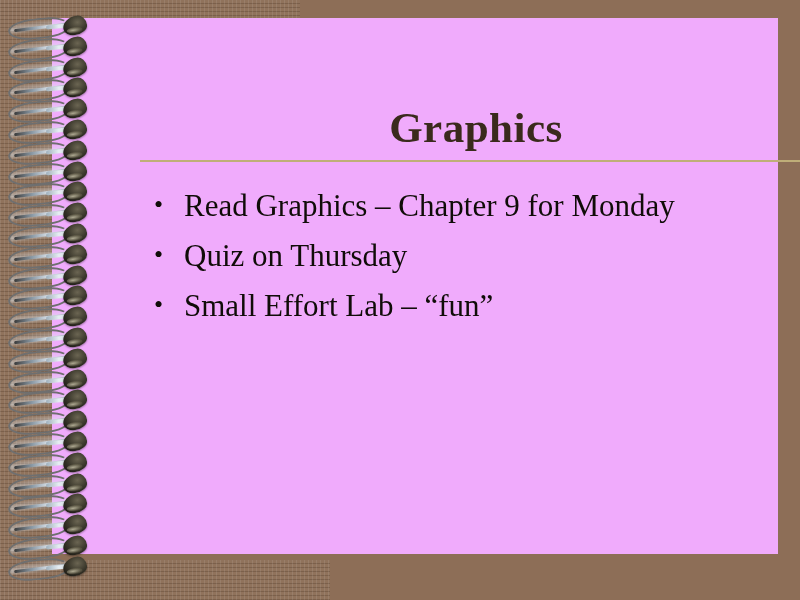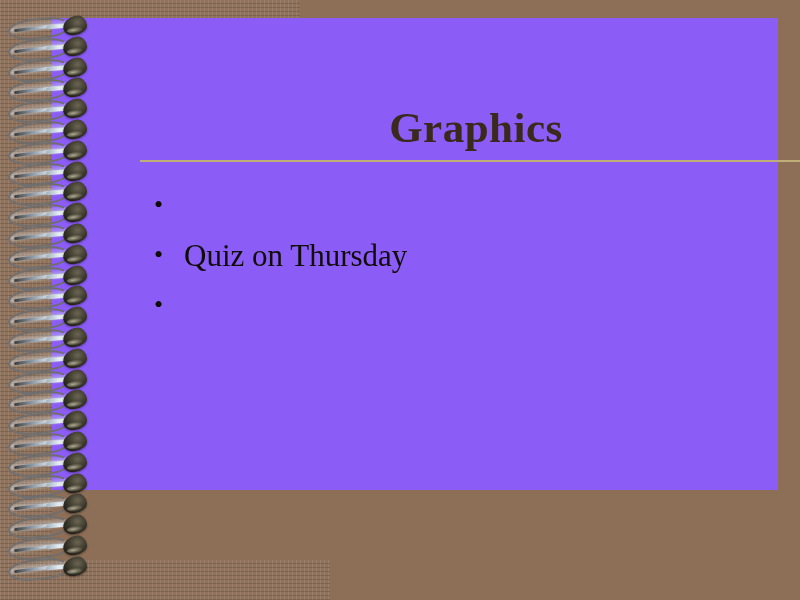--- a/index.html
+++ b/index.html
@@ -37,22 +37,22 @@
   #texture-top    { left: 0;  top: 0;   width: 300px; height: 20px; }
   #texture-bottom { left: 0;  top: 560px; width: 330px; height: 40px; }
   #texture-left   { left: 0;  top: 0;   width: 52px;  height: 600px; }
 
   
   #page {
     position: absolute;
     left: 52px;
     top: 18px;
     width: 726px;
-    height: 472px;
-    background: #8b5cf6;
+    height: 536px;
+    background: #f0abfc;
   }
 
   
   #spiral {
     position: absolute;
     left: 0px;
     top: 0px;
     width: 110px;
     height: 600px;
     pointer-events: none;
@@ -187,29 +187,31 @@
   <div id="page">
 
     <h1 id="title">Graphics</h1>
 
     <div id="title-rule"></div>
 
     <div id="bullets">
 
       <div class="bullet-row">
         <span class="bullet-marker">•</span>
+        <span class="bullet-text">Read Graphics – Chapter 9 for Monday</span>
       </div>
 
       <div class="bullet-row">
         <span class="bullet-marker">•</span>
         <span class="bullet-text">Quiz on Thursday</span>
       </div>
 
       <div class="bullet-row">
         <span class="bullet-marker">•</span>
+        <span class="bullet-text">Small Effort Lab – “fun”</span>
       </div>
 
     </div>
   </div>
 
   <div id="spiral">
       <div class="ring" style="top: 14px;">
         <span class="wire"></span>
         <span class="wire2"></span>
         <span class="shaft"></span>

